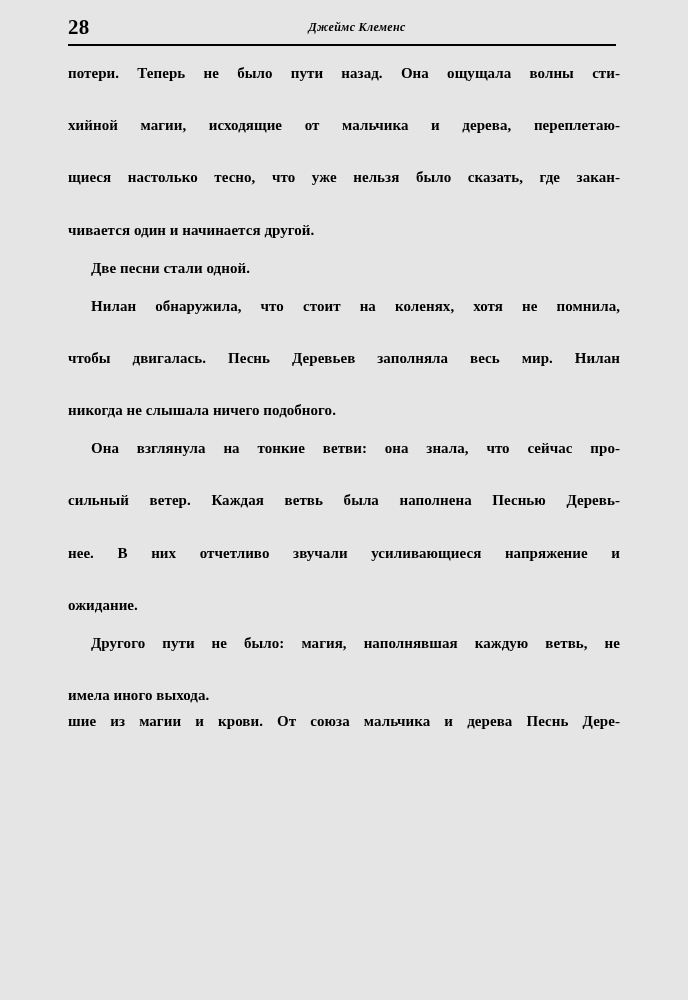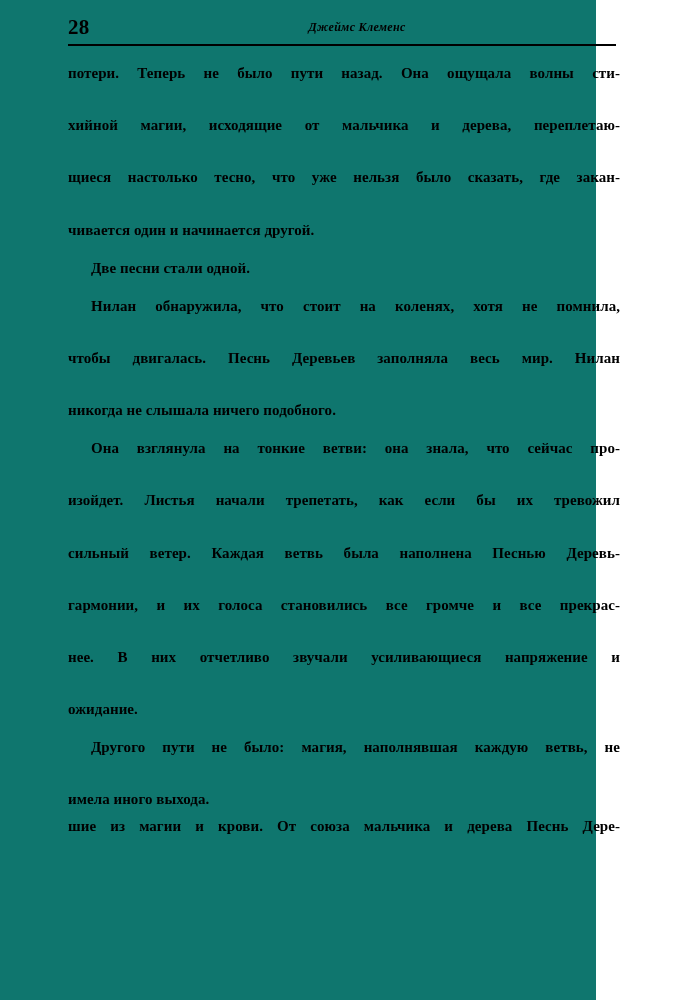--- a/index.html
+++ b/index.html
@@ -12,23 +12,23 @@
     width: 688px;
     height: 1000px;
     overflow: hidden;
     font-family: "Liberation Serif", "DejaVu Serif", serif;
     color: #000000;
     -webkit-font-smoothing: none;
   }
 
   .page {
     position: relative;
-    width: 596px;
+    width: 688px;
     height: 1000px;
-    background: #0f766e;
+    background: #e5e5e5;
     box-sizing: border-box;
   }
 
   
   .header {
     position: absolute;
     left: 68px;
     top: 14px;
     width: 550px;
     height: 32px;
@@ -134,23 +134,21 @@
       <p class="para">
         <span class="line last indent">Две песни стали одной.</span>
       </p>
       <p class="para">
         <span class="line indent">Нилан обнаружила, что стоит на коленях, хотя не помнила,</span>
         <span class="line">чтобы двигалась. Песнь Деревьев заполняла весь мир. Нилан</span>
         <span class="line last">никогда не слышала ничего подобного.</span>
       </p>
       <p class="para">
         <span class="line indent">Она взглянула на тонкие ветви: она знала, что сейчас про-</span>
-        <span class="line">изойдет. Листья начали трепетать, как если бы их тревожил</span>
         <span class="line">сильный ветер. Каждая ветвь была наполнена Песнью Деревь-</span>
-        <span class="line">гармонии, и их голоса становились все громче и все прекрас-</span>
         <span class="line">нее. В них отчетливо звучали усиливающиеся напряжение и</span>
         <span class="line last">ожидание.</span>
       </p>
       <p class="para">
         <span class="line indent">Другого пути не было: магия, наполнявшая каждую ветвь, не</span>
         <span class="line last">имела иного выхода.</span>
       </p>
       <p class="para">
         <span class="line">шие из магии и крови. От союза мальчика и дерева Песнь Дере-</span>
       </p>

